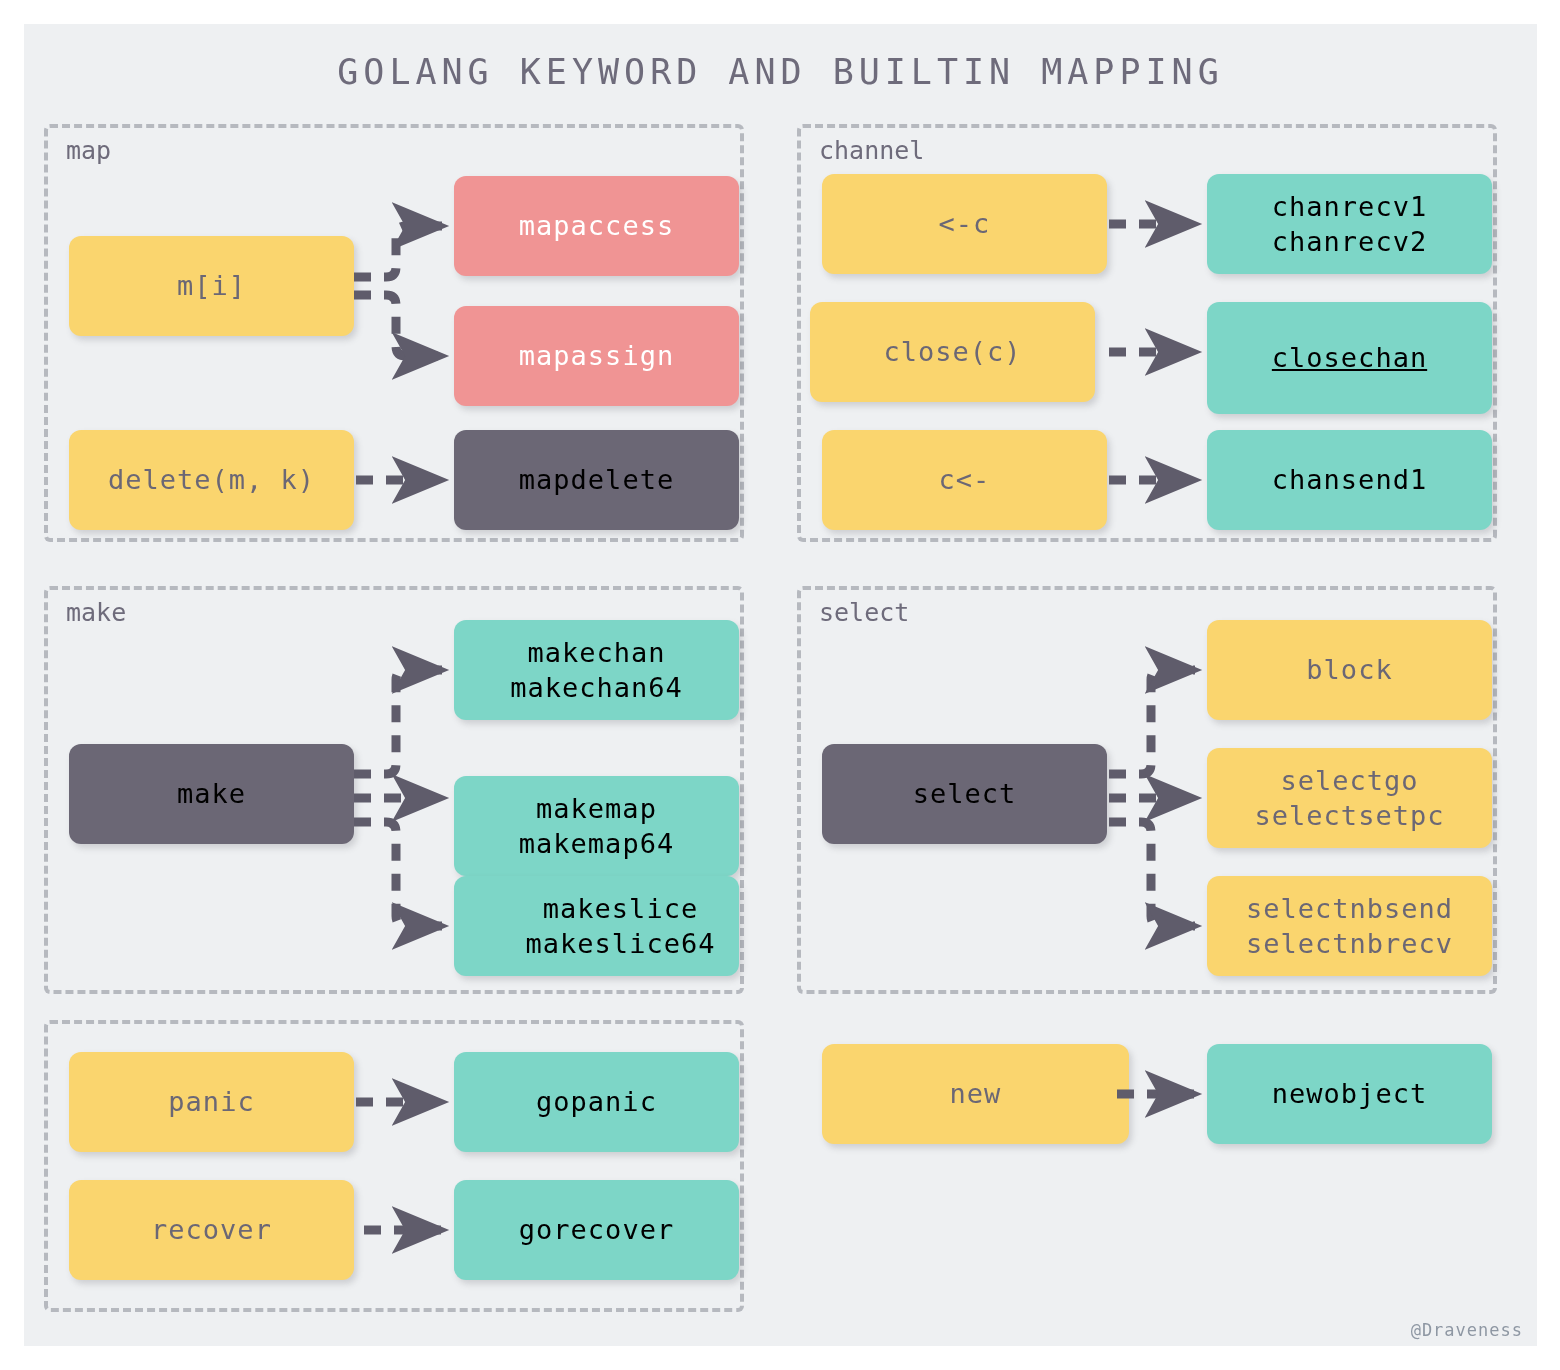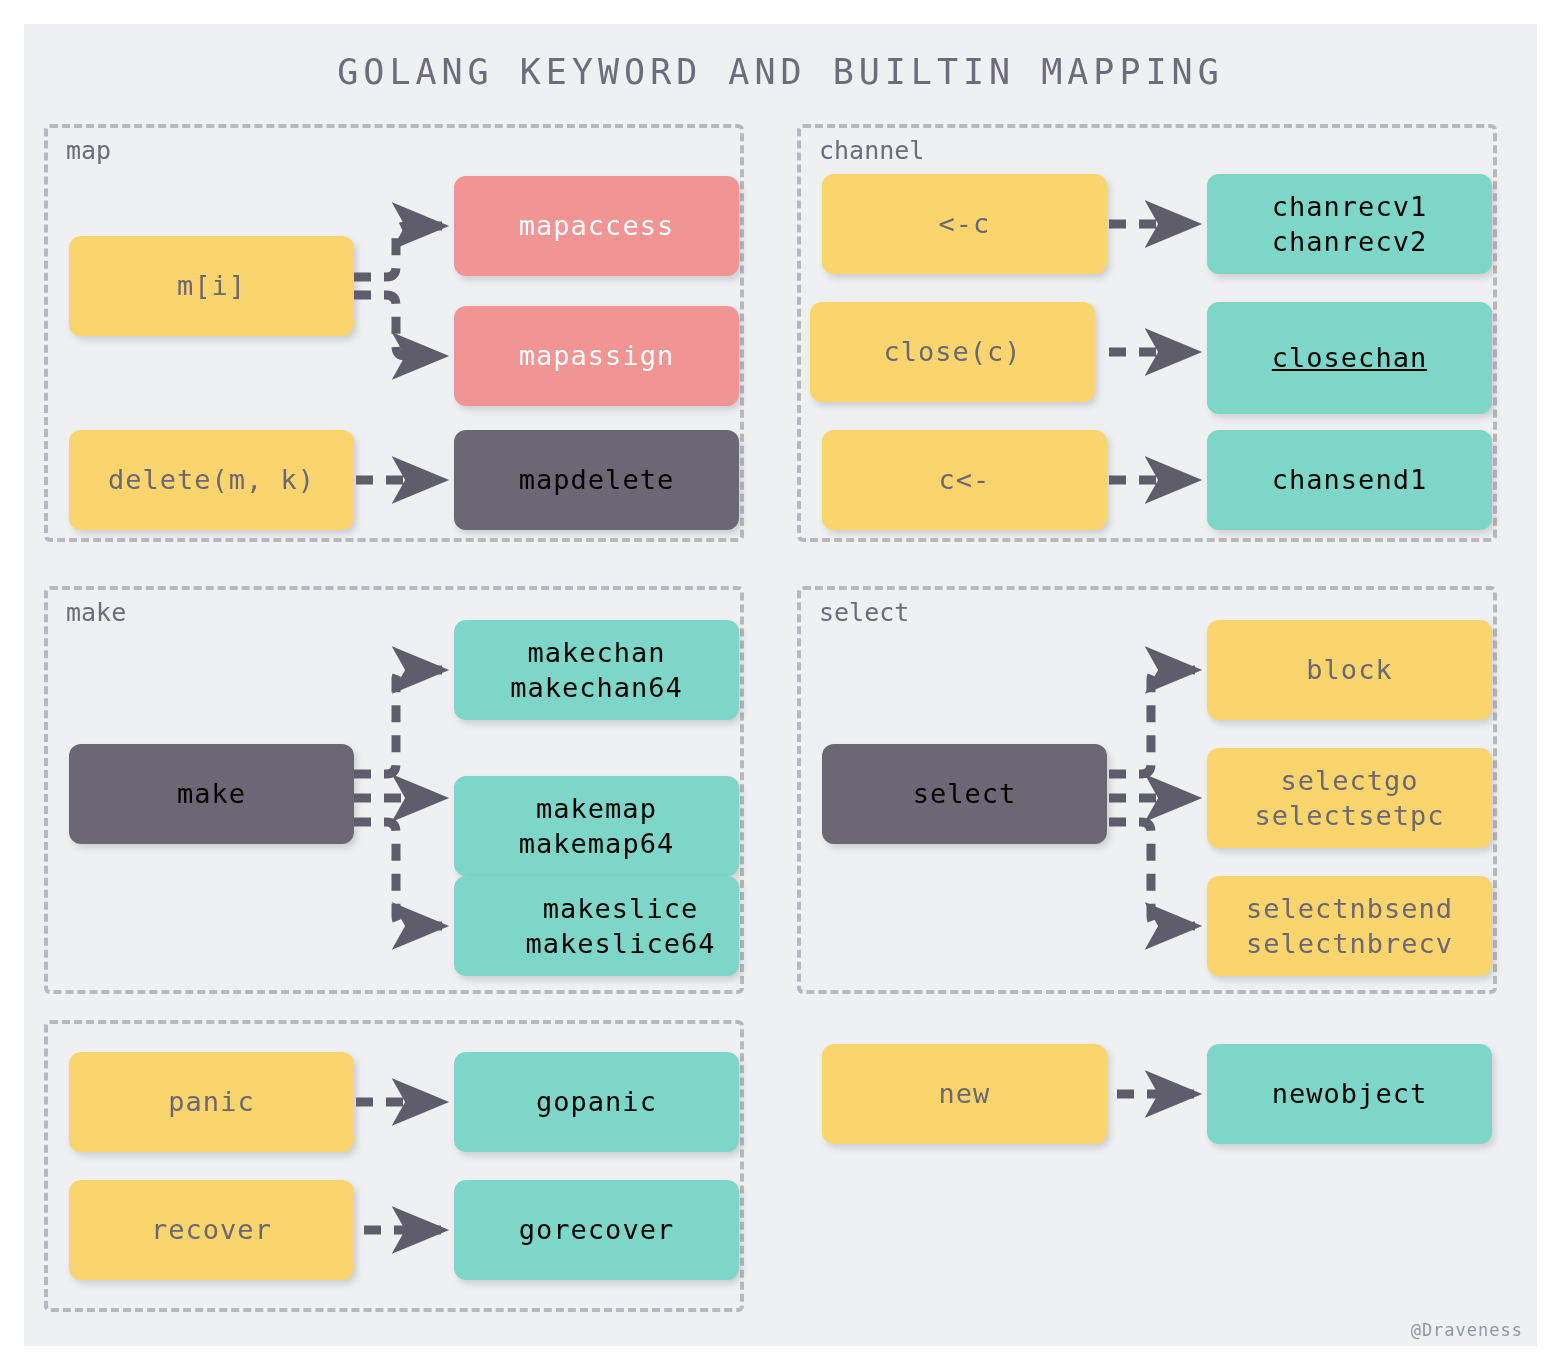--- a/index.html
+++ b/index.html
@@ -169,21 +169,21 @@
   <div class="node n-yellow" style="left:45px; top:1156px; width:285px; height:100px;">recover</div>
 
   <div class="node n-teal" style="left:430px; top:1028px; width:285px; height:100px;">gopanic</div>
   <div class="node n-teal" style="left:430px; top:1156px; width:285px; height:100px;">gorecover</div>
 
   <svg class="conn" style="left:0; top:0; width:1513px; height:1322px;">
     <path d="M332,1078 H418" fill="none" stroke="#5f5c6b" stroke-width="9" stroke-dasharray="17 13" marker-end="url(#ah)"></path>
     <path d="M340,1206 H418" fill="none" stroke="#5f5c6b" stroke-width="9" stroke-dasharray="17 13" marker-end="url(#ah)"></path>
   </svg>
 
-  <div class="node n-yellow" style="left:798px; top:1020px; width:285px; height:100px;">new</div>
+  <div class="node n-yellow" style="left:798px; top:1020px; width:307px; height:100px;">new</div>
   <div class="node n-teal" style="left:1183px; top:1020px; width:285px; height:100px;">newobject</div>
 
   <svg class="conn" style="left:0; top:0; width:1513px; height:1322px;">
     <path d="M1093,1070 H1171" fill="none" stroke="#5f5c6b" stroke-width="9" stroke-dasharray="17 13" marker-end="url(#ah)"></path>
   </svg>
 
   <div class="watermark">@Draveness</div>
 
 </div>
 

